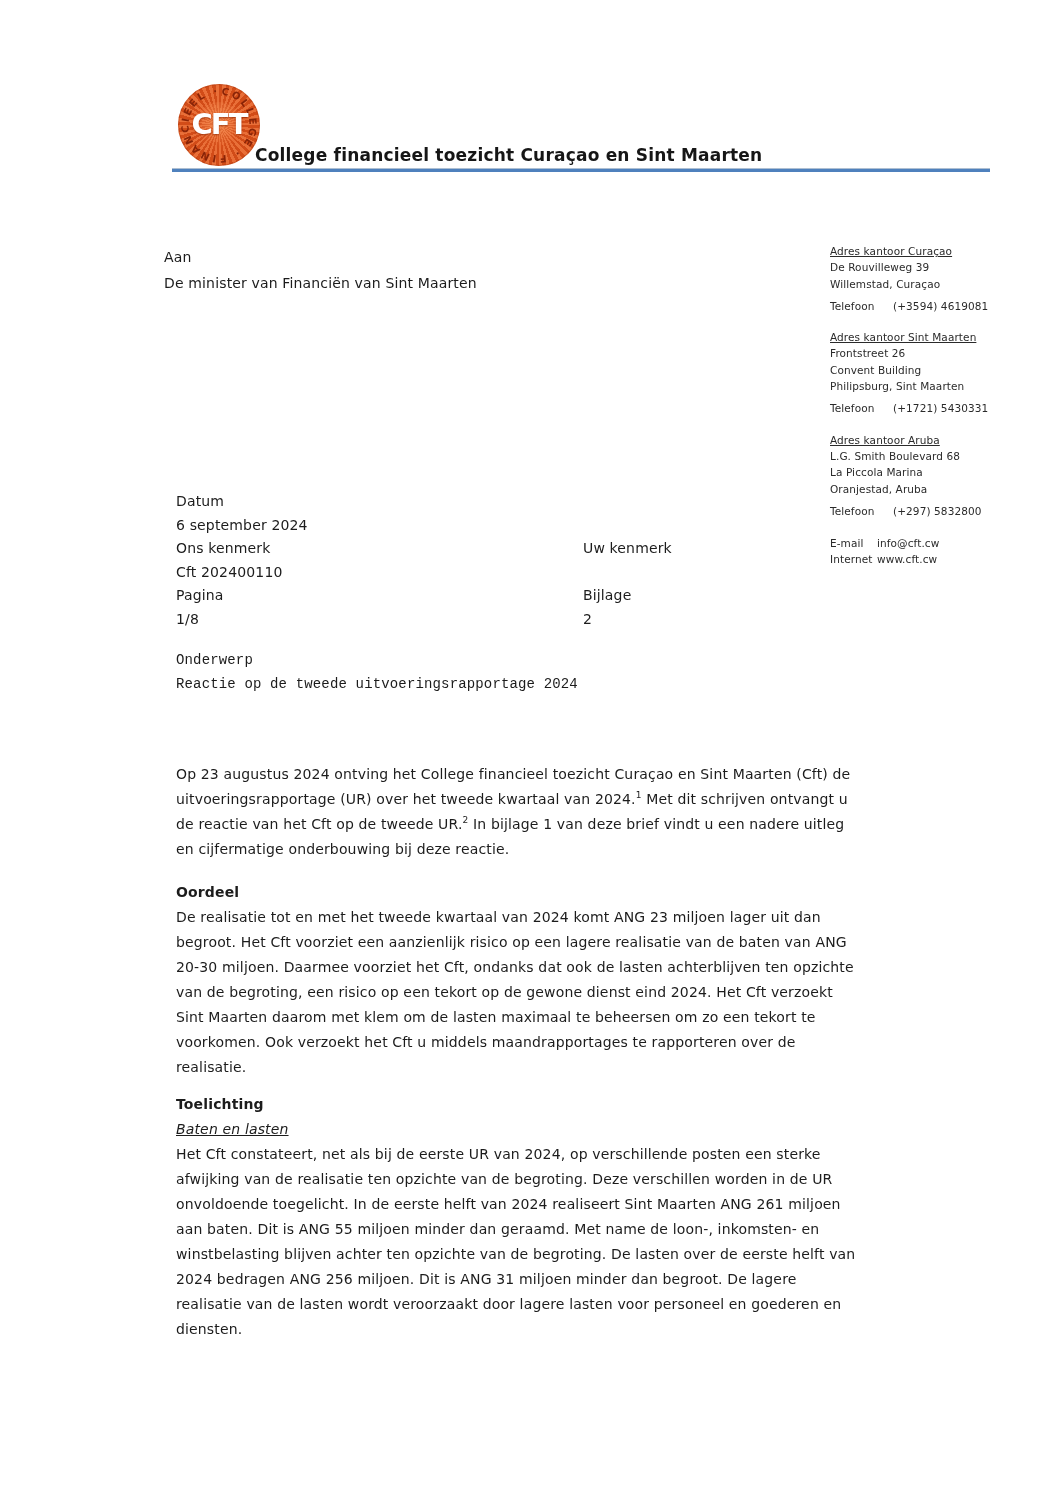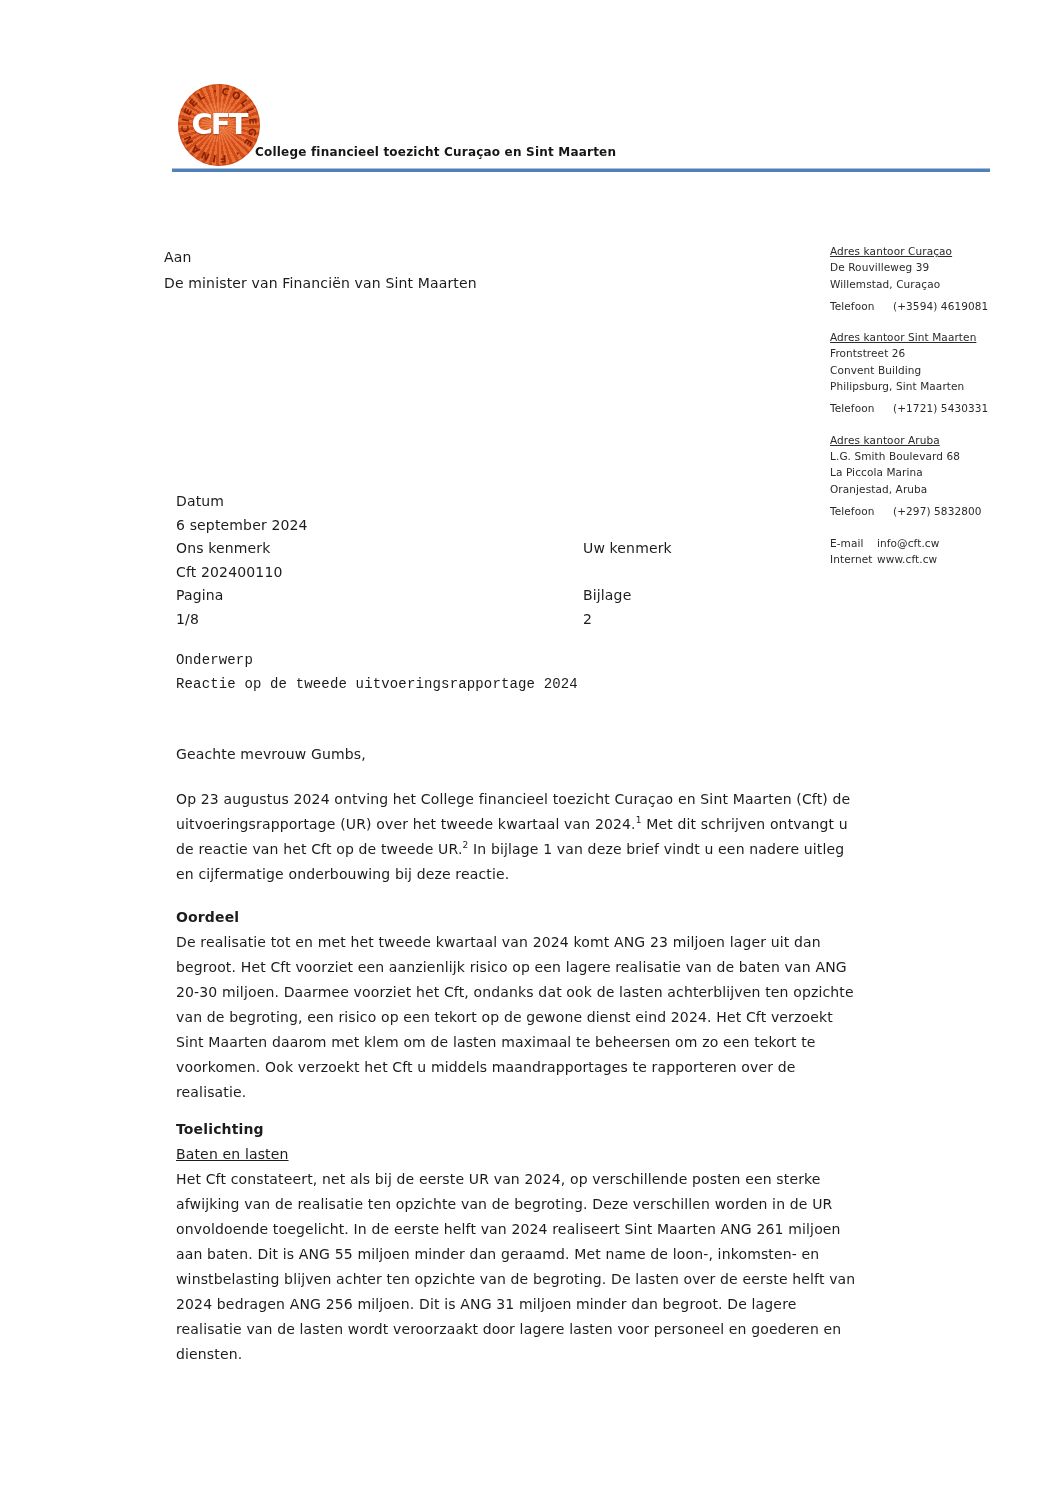--- a/index.html
+++ b/index.html
@@ -36,21 +36,21 @@
   .logo-monogram {
     position:absolute; left:50%; top:50%;
     transform:translate(-50%,-54%);
     z-index:2;
     font-size:29px; font-weight:bold; color:#ffffff;
     letter-spacing:-2px;
     text-shadow:0 1px 2px rgba(130,35,0,.65);
   }
   .org-title {
     position:absolute; left:255px; top:145px;
-    font-size:12px; font-weight:bold; color:#161616;
+    font-size:17px; font-weight:bold; color:#161616;
     letter-spacing:.2px; white-space:nowrap;text-align:right;
   }
   .header-rule {
     position:absolute; left:172px; top:168px;
     width:818px; height:4px;
     background:linear-gradient(to bottom, #aebfd2 0 1px, #4f81bd 1px 100%);
   }
 
   
   .recipient {
@@ -89,21 +89,21 @@
   
   .body-text {
     position:absolute; left:176px; top:742px; width:688px;
     font-size:14px; line-height:25px; letter-spacing:.15px;
   }
   .body-text p.intro { margin-top:20px; }
   .body-text h2 { font-size:14px; font-weight:bold; }
   .body-text h2.oordeel { margin-top:18px; }
   .body-text h2.toelichting { margin-top:12px; }
   .body-text h3 {
-    font-size:14px; font-weight:normal; text-decoration:underline;
+    font-size:14px; font-weight:normal; text-decoration:underline;font-style:italic;
   }
   sup { font-size:9px; line-height:0; vertical-align:super; }
 </style>
 </head>
 <body>
 
 <div class="page">
 
   <header>
     <div class="logo">
@@ -195,21 +195,20 @@
       <span class="meta-col2">2</span>
     </div>
   </section>
 
   <section class="subject">
     <div>Onderwerp</div>
     <div>Reactie op de tweede uitvoeringsrapportage 2024</div>
   </section>
 
   <section class="body-text">
-    <p class="salutation">Geachte mevrouw Gumbs,</p>
 
     <p class="intro"><span>Op 23 augustus 2024 ontving het College financieel toezicht Curaçao en Sint Maarten (Cft) de uitvoeringsrapportage (UR) over het tweede kwartaal van 2024.</span><sup>1</sup><span> Met dit schrijven ontvangt u de reactie van het Cft op de tweede UR.</span><sup>2</sup><span> In bijlage 1 van deze brief vindt u een nadere uitleg en cijfermatige onderbouwing bij deze reactie.</span></p>
 
     <h2 class="oordeel">Oordeel</h2>
     <p>De realisatie tot en met het tweede kwartaal van 2024 komt ANG 23 miljoen lager uit dan begroot. Het Cft voorziet een aanzienlijk risico op een lagere realisatie van de baten van ANG 20-30 miljoen. Daarmee voorziet het Cft, ondanks dat ook de lasten achterblijven ten opzichte van de begroting, een risico op een tekort op de gewone dienst eind 2024. Het Cft verzoekt Sint Maarten daarom met klem om de lasten maximaal te beheersen om zo een tekort te voorkomen. Ook verzoekt het Cft u middels maandrapportages te rapporteren over de realisatie.</p>
 
     <h2 class="toelichting">Toelichting</h2>
     <h3>Baten en lasten</h3>
     <p>Het Cft constateert, net als bij de eerste UR van 2024, op verschillende posten een sterke afwijking van de realisatie ten opzichte van de begroting. Deze verschillen worden in de UR onvoldoende toegelicht. In de eerste helft van 2024 realiseert Sint Maarten ANG 261 miljoen aan baten. Dit is ANG 55 miljoen minder dan geraamd. Met name de loon-, inkomsten- en winstbelasting blijven achter ten opzichte van de begroting. De lasten over de eerste helft van 2024 bedragen ANG 256 miljoen. Dit is ANG 31 miljoen minder dan begroot. De lagere realisatie van de lasten wordt veroorzaakt door lagere lasten voor personeel en goederen en diensten.</p>
   </section>

